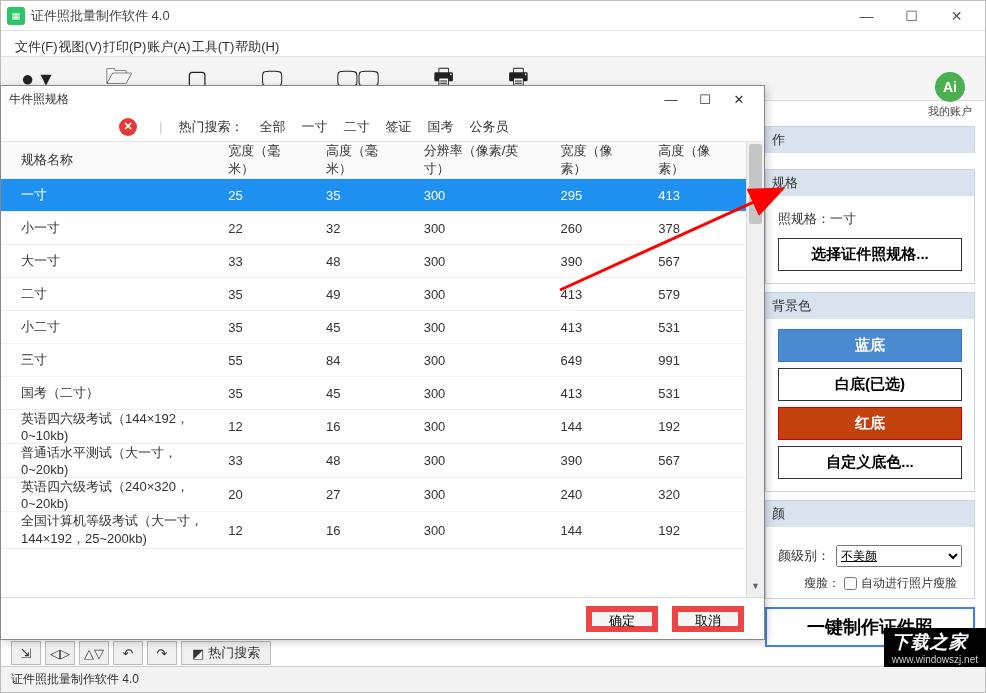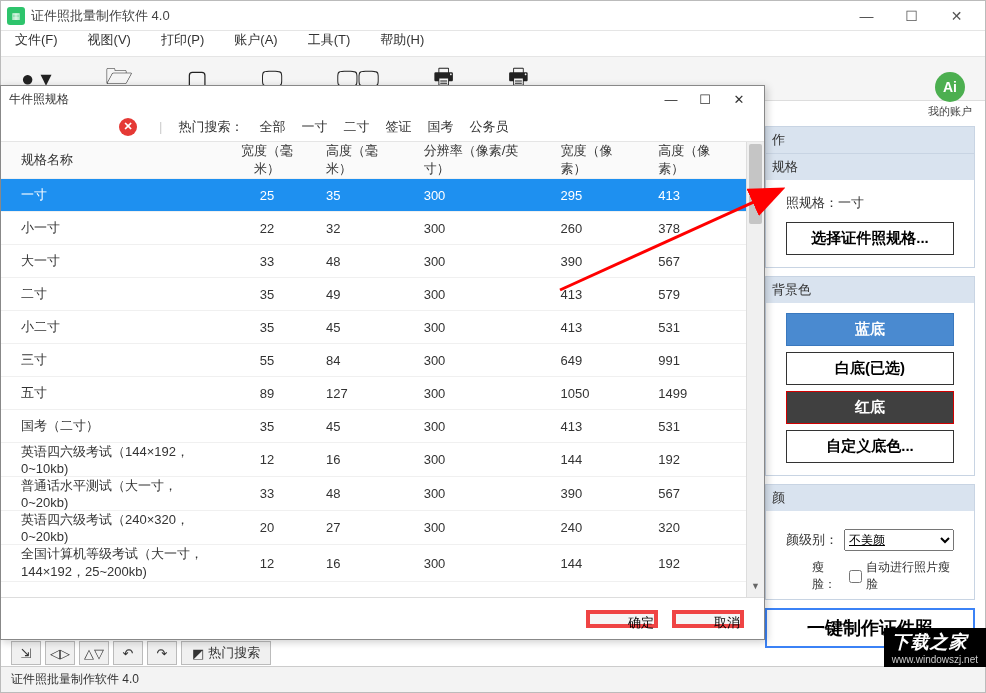--- a/index.html
+++ b/index.html
@@ -6,35 +6,35 @@
 body { width:986px; height:693px; background:#fff; overflow:hidden; position:relative; font-size:13px; color:#333; }
 
 
 .main-win { width:986px; height:693px; border:1px solid #bbb; background:#fff; position:relative; }
 .main-title { height:30px; display:flex; align-items:center; padding:0 6px; border-bottom:1px solid #e5e5e5; background:#fff;}
 .main-title .icon-app { width:18px; height:18px; background:#2ec46c; border-radius:3px; margin-right:6px; display:flex; align-items:center; justify-content:center; font-size:9px; color:#fff;}
 .main-title .title-text { flex:1; font-size:13px; color:#444;}
 .win-btns { display:flex; gap:0;}
 .win-btn { width:45px; height:28px; display:flex; align-items:center; justify-content:center; color:#555; font-size:14px;}
 
-.menu-bar { height:26px; display:flex; align-items:flex-start; gap:30px; padding:0 14px; border-bottom:1px solid #e5e5e5; font-size:13px; color:#333;}
+.menu-bar { height:26px; display:flex; align-items:flex-end; gap:1px; padding:0 14px; border-bottom:1px solid #e5e5e5; font-size:13px; color:#333;}
 .tool-bar { height:44px; display:flex; align-items:center; gap:54px; padding:0 20px; background:#f5f5f5; border-bottom:1px solid #ddd; position:relative;}
 .tool-icon { font-size:22px; color:#222; }
 .ai-block { position:absolute; right:10px; top:71px; width:50px; text-align:center; }
 .ai-circle { width:30px; height:30px; border-radius:50%; background:#4caf50; color:#fff; display:flex;align-items:center;justify-content:center;font-size:14px;font-weight:bold;margin:0 auto;}
 .ai-label { font-size:11px; color:#444; margin-top:2px;}
 
 
 .right-panel { position:absolute; right:10px; top:125px; width:210px; }
 .rp-section-title { background:#d9e3ef; padding:4px 6px; font-size:13px; color:#333; border:1px solid #c8d4e3; border-bottom:none;}
-.rp-body { border:1px solid #c8d4e3; border-top:none; padding:10px 20px 6px; background:#fff; margin-bottom:8px;}
+.rp-body { border:1px solid #c8d4e3; border-top:none; padding:10px 12px 6px; background:#fff; margin-bottom:8px;}
 .rp-line { font-size:13px; margin:4px 0 10px;}
 .btn-big { display:block; width:100%; text-align:center; padding:6px 0; border:1px solid #333; background:#fff; font-size:15px; font-weight:bold; margin-bottom:6px; cursor:pointer;}
 .btn-blue { background:#4a8ad0; color:#fff; border-color:#3a78be;}
-.btn-red { background:#404040; color:#fff; border-color:#d00000;}
+.btn-red { background:#c2410c; color:#fff; border-color:#d00000;}
 .row-label { display:flex; align-items:center; gap:6px; margin:8px 0;}
 .row-label select{ flex:1; font-size:12px; height:22px;text-decoration:underline;}
 .cb-row { display:flex; align-items:center; gap:4px; font-size:12px; padding-left:26px; margin-top:6px;}
 .make-btn { display:block;width:100%;text-align:center;border:2px solid #3b82f6;background:#fff;font-size:18px;font-weight:bold;padding:6px 0;}
 
 
 .status-bar { position:absolute; left:0; right:0; bottom:0; height:26px; border-top:1px solid #ccc; display:flex; align-items:center; padding:0 10px; font-size:12px; color:#333; background:#f3f3f3;}
 
 
 .modal { position:absolute; left:0; top:85px; width:765px; height:555px; background:#fff; border:1px solid #888; z-index:50; box-shadow:2px 2px 8px rgba(0,0,0,.2); display:flex; flex-direction:column;}
@@ -46,28 +46,28 @@
 .hot-row .sep{color:#ccc;}
 .hot-link{color:#333;}
 
 .table-wrap { flex:1; overflow:hidden; position:relative; display:flex;}
 .tbl { flex:1; overflow-y:auto;}
 table { width:100%; border-collapse:collapse; table-layout:fixed;}
 th,td { text-align:left; padding:0 10px; font-size:13px; border-bottom:1px solid #f0f0f0; height:33px; overflow:hidden;}
 th { background:#fafafa; font-weight:normal; color:#333; height:30px;}
 tr.sel td { background:#1e90f0; color:#fff;}
 td:first-child,th:first-child{ padding-left:20px;}
-.col0{width:200px;margin-left:7px;} .col1{width:90px;text-align:center;} .col2{width:90px;margin-top:18px;} .col3{width:126px;} .col4{width:90px;} .col5{width:90px;}
+.col0{width:200px;margin-left:7px;} .col1{width:90px;} .col2{width:90px;margin-top:18px;} .col3{width:126px;} .col4{width:90px;} .col5{width:90px;}
 .vscroll { width:18px; background:#f0f0f0; border-left:1px solid #ddd; position:relative;}
 .vscroll .thumb{position:absolute;left:2px;top:2px;right:2px;height:80px;background:#c5c5c5;border-radius:2px;}
 .vscroll .arr{position:absolute;left:0;right:0;height:16px;text-align:center;font-size:9px;color:#666;}
 .vscroll .arr.up{top:0;} .vscroll .arr.dn{bottom:0;}
 
 .modal-footer { height:42px; border-top:1px solid #ddd; display:flex; align-items:center; justify-content:flex-end; gap:14px; padding:0 20px;}
-.mf-btn { width:72px; height:18px; border:4px solid #ef4444; background:#f5f5f5; font-size:13px;text-align:right;}
+.mf-btn { width:72px; height:26px; border:6px solid #ef4444; background:#f5f5f5; font-size:13px;}
 
 
 .bottom-icons { position:absolute; left:10px; top:640px; display:flex; gap:4px; align-items:center;}
 .bi-btn { width:30px;height:24px;border:1px solid #bbb;background:#f0f0f0;display:flex;align-items:center;justify-content:center;font-size:13px;}
 .crop-btn { border:1px solid #bbb; background:#f0f0f0; padding:2px 10px; display:flex;align-items:center;gap:4px;font-size:13px;}
 
 
 .arrow-svg{position:absolute;left:550px;top:180px;z-index:80;pointer-events:none;}
 
 
@@ -108,21 +108,21 @@
     <span class="tool-icon">🖶</span>
   </div>
 
   <div class="ai-block">
     <div class="ai-circle">Ai</div>
     <div class="ai-label">我的账户</div>
   </div>
 
   <div class="right-panel">
     <div class="rp-section-title">作</div>
-    <div class="rp-section-title" style="margin-top:0">规格</div>
+    <div class="rp-section-title" style="margin-top:16px">规格</div>
     <div class="rp-body">
       <div class="rp-line"><span>照规格：</span><span>一寸</span></div>
       <button class="btn-big">选择证件照规格...</button>
     </div>
     <div class="rp-section-title">背景色</div>
     <div class="rp-body">
       <button class="btn-big btn-blue">蓝底</button>
       <button class="btn-big">白底(已选)</button>
       <button class="btn-big btn-red">红底</button>
       <button class="btn-big">自定义底色...</button>
@@ -233,28 +233,20 @@
             </tr>
             <tr>
               <td class="col0">三寸</td>
               <td class="col1">55</td>
               <td class="col2">84</td>
               <td class="col3">300</td>
               <td class="col4">649</td>
               <td class="col5">991</td>
             </tr>
             <tr>
-              <td class="col0">五寸</td>
-              <td class="col1">89</td>
-              <td class="col2">127</td>
-              <td class="col3">300</td>
-              <td class="col4">1050</td>
-              <td class="col5">1499</td>
-            </tr>
-            <tr>
               <td class="col0">国考（二寸）</td>
               <td class="col1">35</td>
               <td class="col2">45</td>
               <td class="col3">300</td>
               <td class="col4">413</td>
               <td class="col5">531</td>
             </tr>
             <tr>
               <td class="col0">英语四六级考试（144×192，0~10kb)</td>
               <td class="col1">12</td>

